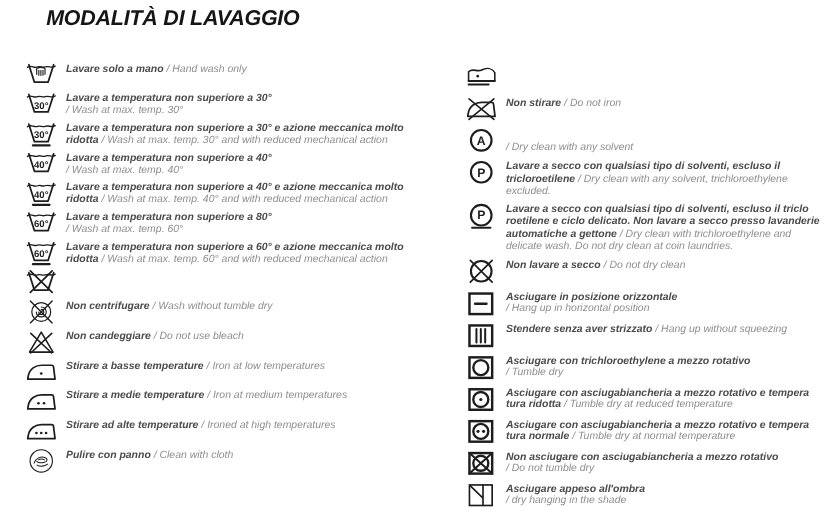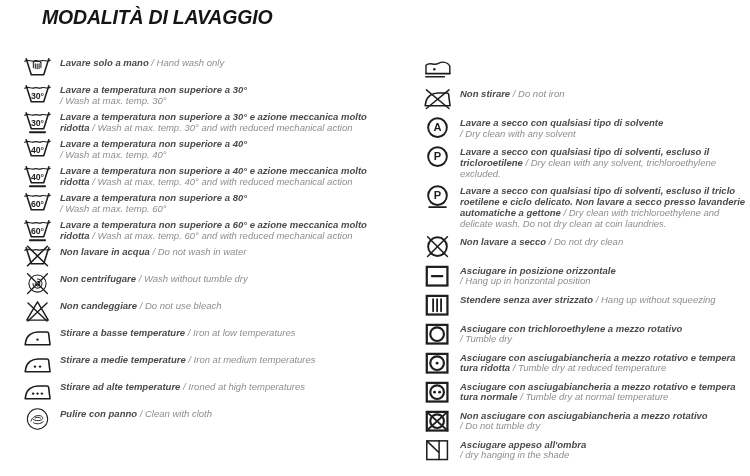--- a/index.html
+++ b/index.html
@@ -107,21 +107,20 @@
         <p class="txt"><span class="it">Lavare a temperatura non superiore a 60° e azione meccanica molto ridotta </span><span class="en">/ Wash at max. temp. 60° and with reduced mechanical action</span></p>
       </div>
       <div class="row">
         <span class="icon">
           <svg viewBox="0 0 34 30" xmlns="http://www.w3.org/2000/svg">
             <path d="M1,6.5 C5.5,3 8.5,8 13,6 C16,4.7 18.5,7.3 21.5,6 C25.5,4.3 29,8 33,5.2" stroke-width="1.5" stroke="#1d1d1d" fill="none" stroke-linecap="round"></path>
             <path d="M2.8,3.5 L9.2,23.5 L24.8,23.5 L31.2,3.5" stroke-width="2" stroke="#1d1d1d" fill="none" stroke-linecap="round" stroke-linejoin="round"></path>
             <path d="M4.5,1.5 L29.5,26 M29.5,1.5 L4.5,26" stroke-width="2" stroke="#1d1d1d" fill="none" stroke-linecap="round"></path>
           </svg>
         </span>
-        <p class="txt"><span class="it">Non lavare in acqua </span><span class="en">/ Do not wash in water</span></p>
       </div>
       <div class="row">
         <span class="icon">
           <svg viewBox="0 0 34 30" xmlns="http://www.w3.org/2000/svg">
             <circle cx="17" cy="14.5" r="10.8" stroke-width="1.4" stroke="#1d1d1d" fill="none" stroke-linecap="round"></circle>
             <path d="M17,8.8 a5.7,5.7 0 1 1 -5.7,5.7 M17,11.6 a2.9,2.9 0 1 1 -2.9,2.9" stroke-width="1.3" stroke="#1d1d1d" fill="none" stroke-linecap="round"></path>
             <path d="M4.5,2 L29.5,27 M29.5,2 L4.5,27" stroke-width="1.6" stroke="#1d1d1d" fill="none" stroke-linecap="round"></path>
           </svg>
         </span>
         <p class="txt"><span class="it">Non centrifugare </span><span class="en">/ Wash without tumble dry</span></p>
@@ -194,21 +193,21 @@
         </span>
         <p class="txt"><span class="it">Non stirare </span><span class="en">/ Do not iron</span></p>
       </div>
       <div class="row">
         <span class="icon">
           <svg viewBox="0 0 34 30" xmlns="http://www.w3.org/2000/svg">
             <circle cx="17" cy="14.5" r="11.8" stroke-width="2.4" stroke="#1d1d1d" fill="none" stroke-linecap="round"></circle>
             <text x="17" y="19.4" font-size="14" font-weight="bold" fill="#1d1d1d" text-anchor="middle">A</text>
           </svg>
         </span>
-        <p class="txt"><span class="it">Lavare a secco con qualsiasi tipo di solvente </span><br><span class="en">/ Dry clean with any solvent</span></p>
+        <p class="txt"><br><span class="en">/ Dry clean with any solvent</span></p>
       </div>
       <div class="row">
         <span class="icon">
           <svg viewBox="0 0 34 30" xmlns="http://www.w3.org/2000/svg">
             <circle cx="17" cy="14.5" r="11.8" stroke-width="2.4" stroke="#1d1d1d" fill="none" stroke-linecap="round"></circle>
             <text x="17" y="19.4" font-size="14" font-weight="bold" fill="#1d1d1d" text-anchor="middle">P</text>
           </svg>
         </span>
         <p class="txt"><span class="it">Lavare a secco con qualsiasi tipo di solventi, escluso il tricloroetilene </span><span class="en">/ Dry clean with any solvent, trichloroethylene excluded.</span></p>
       </div>

